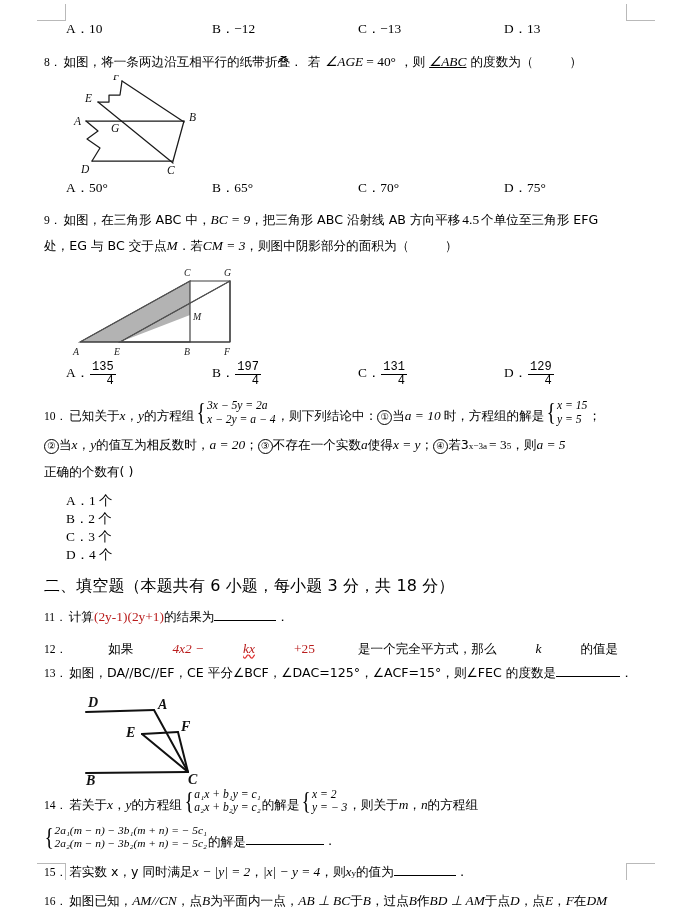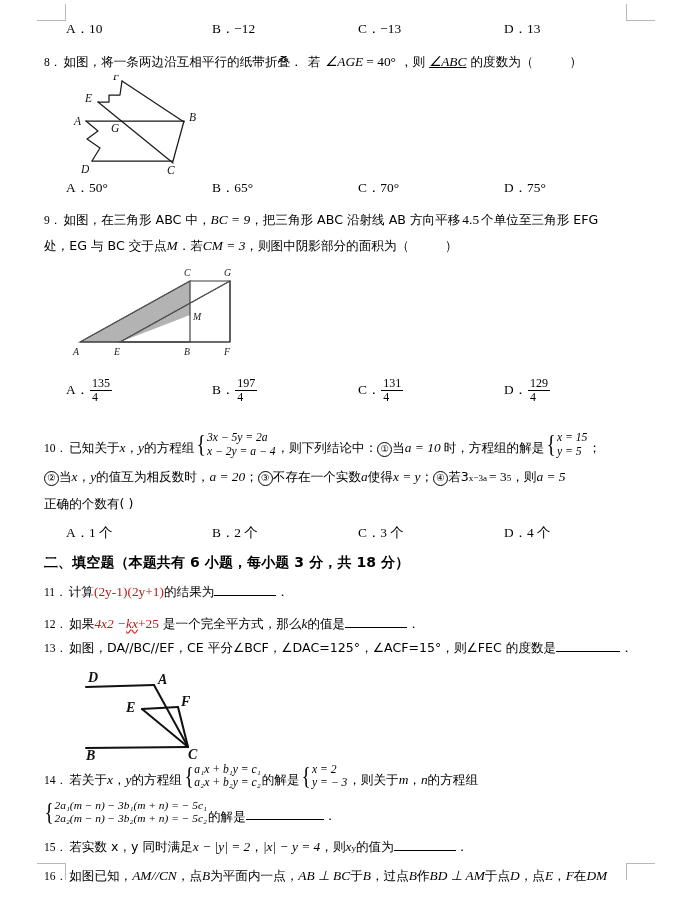--- a/index.html
+++ b/index.html
@@ -67,24 +67,25 @@
   .mathtxt {
     font-family: "Liberation Serif", serif;
     font-style: italic;
   }
   .up { font-style: normal; }
 
   
   .frac {
     display: inline-block;
     vertical-align: -0.55em;
-    text-align: left;
+    text-align: right;
     font-size: 12px;
     line-height: 1.05;
-    margin: 16px 1px;
+    margin: 0 1px;
+    font-family: Liberation Mono, monospace;
   }
   .frac .num { display: block; padding: 0 2px; }
   .frac .den { display: block; border-top: 1px solid #000; padding: 0 2px; }
 
   
   .sys {
     display: inline-flex;
     align-items: center;
     vertical-align: middle;
     margin: 0 1px;
@@ -121,22 +122,22 @@
 
   .blank {
     display: inline-block;
     border-bottom: 1.2px solid #000;
     height: 0.95em;
     vertical-align: -1px;
   }
 
   .sectionhead {
     font-family: "DejaVu Sans", "Liberation Sans", sans-serif;
-    font-weight: bold;
-    font-size: 14px;
+    font-weight: normal;
+    font-size: 16px;
     letter-spacing: 0.1px;
     white-space: nowrap;
   }
 
   .blue { color: #b91c1c; }
   .sq {
     
     text-decoration: underline wavy #e03030;
     text-decoration-skip-ink: none;
   }
@@ -325,39 +326,39 @@
     <span class="mathtxt up" style="margin-left:2px;">= 3</span>
       <span class="sup">5</span>
     <span class="cn">，则</span>
     <span class="mathtxt">a = 5</span>
   </div>
 
   <div class="qline" style="margin-top:10px;">
     <span class="cn">正确的个数有(      )</span>
   </div>
 
-  <div class="choices" style="margin-top:11px;">
+  <div class="choices" style="margin-top:11px;flex-direction:column;">
     <div class="opt">A．1 个</div>
     <div class="opt">B．2 个</div>
     <div class="opt">C．3 个</div>
     <div class="opt">D．4 个</div>
   </div>
 
   <div class="sectionhead" style="margin-top:12px;">二、填空题（本题共有 6 小题，每小题 3 分，共 18 分）</div>
 
   <div class="qline" style="margin-top:11px;">
     <span class="qnum">11．</span>
     <span class="cn">计算</span>
     <span class="blue mathtxt up">(2y-1)(2y+1)</span>
     <span class="cn">的结果为</span>
     <span class="blank" style="width:62px;"></span>
     <span class="cn">．</span>
   </div>
 
-  <div class="qline" style="margin-top:13px;">
+  <div class="qline" style="margin-top:13px;gap:39px;">
     <span class="qnum">12．</span>
     <span class="cn">如果</span>
     <span class="blue mathtxt">4x2 − </span>
       <span class="blue mathtxt sq">kx</span>
       <span class="blue mathtxt up">+25</span>
     <span class="cn" style="margin-left:4px;">是一个完全平方式，那么</span>
     <span class="mathtxt">k</span>
     <span class="cn">的值是</span>
     <span class="blank" style="width:62px;"></span>
     <span class="cn">．</span>

